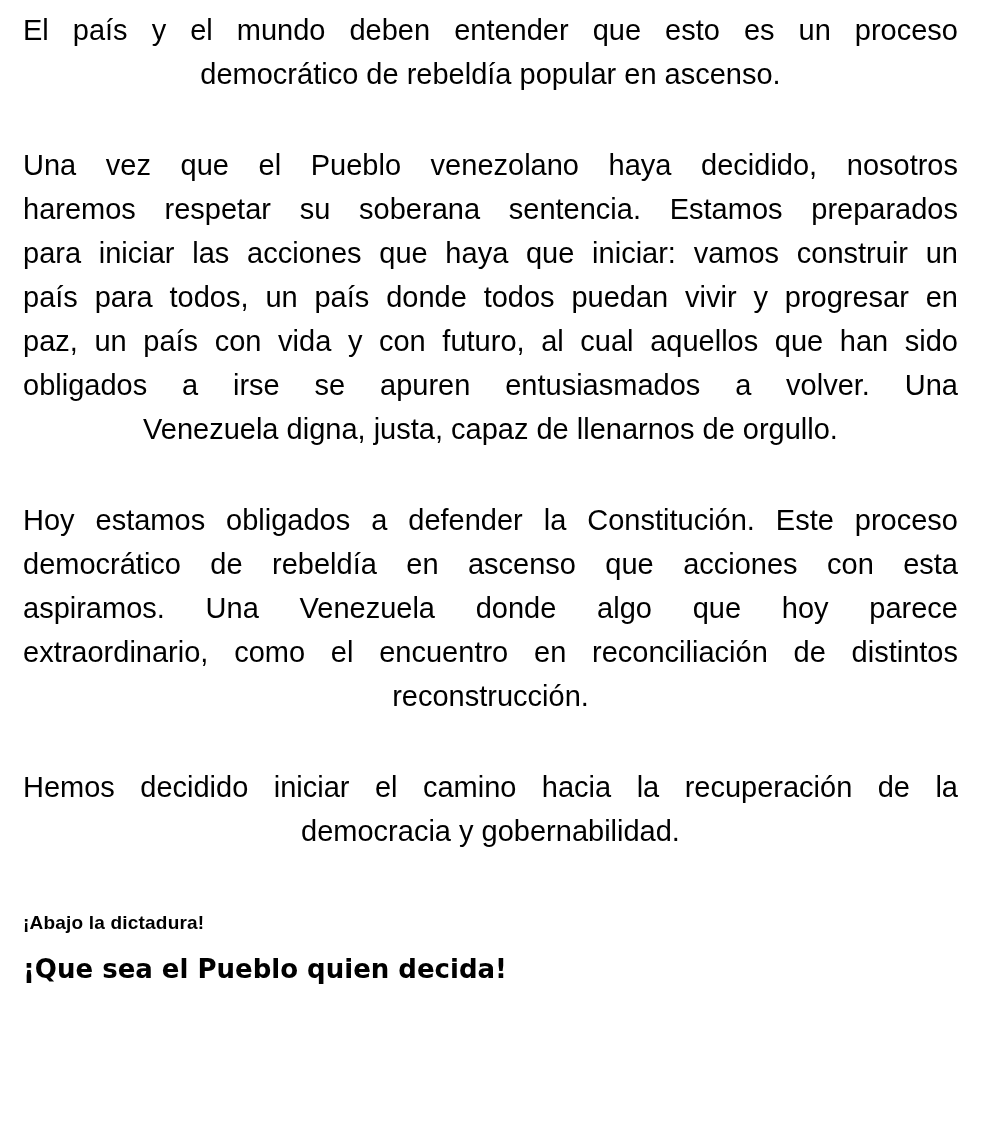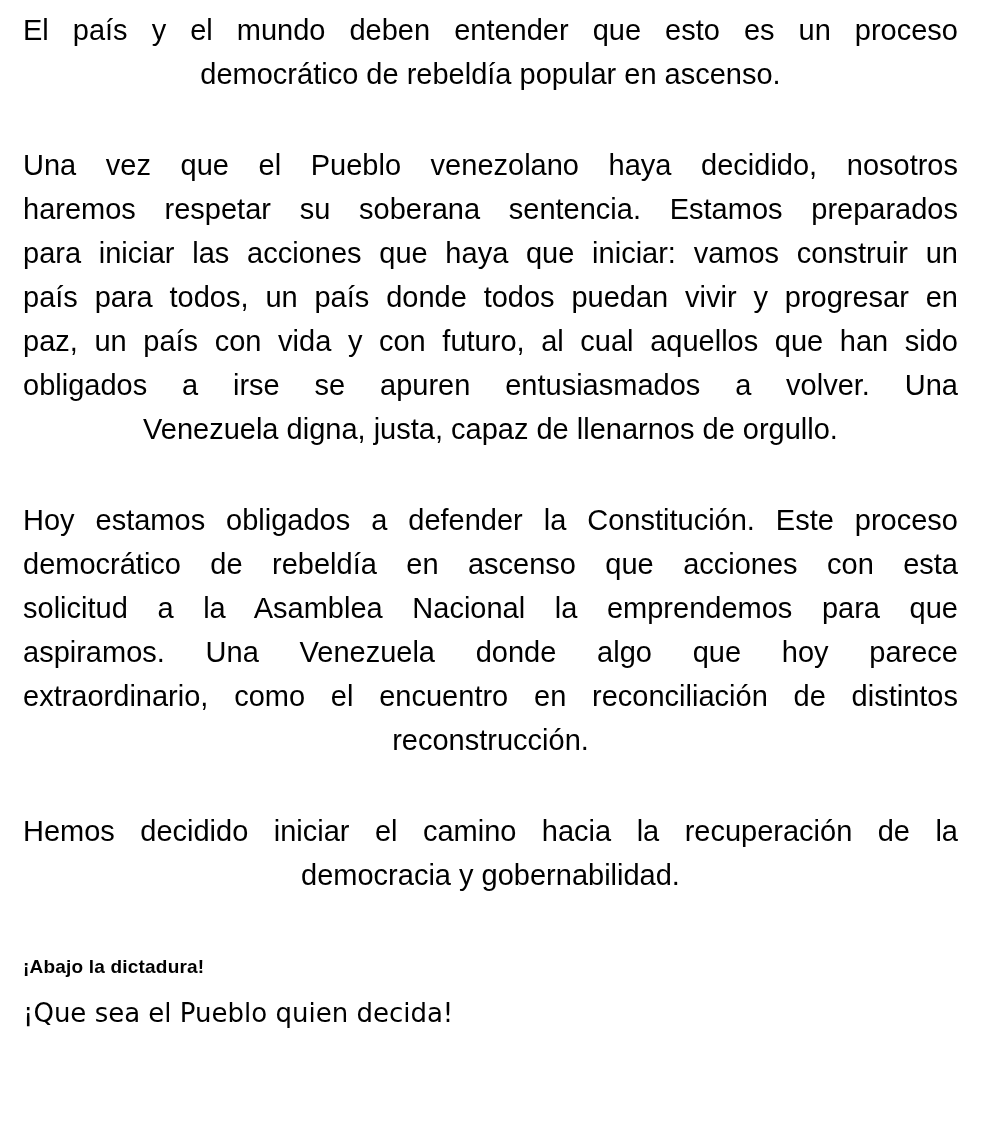--- a/index.html
+++ b/index.html
@@ -39,21 +39,21 @@
   .slogans {
     margin-top: 0;
   }
   .slogan-1 {
     font-weight: bold;
     font-size: 19px;
     line-height: 46px;
     letter-spacing: 0.2px;
   }
   .slogan-2 {
-    font-weight: normal;
+    font-weight: bold;
     font-family: "DejaVu Sans", sans-serif;
     font-size: 26px;
     line-height: 46px;
   }
 </style>
 </head>
 <body>
 
 <div class="page">
 
@@ -68,21 +68,20 @@
     <div class="jline">para iniciar las acciones que haya que iniciar: vamos construir un</div>
     <div class="jline">país para todos, un país donde todos puedan vivir y progresar en</div>
     <div class="jline">paz, un país con vida y con futuro, al cual aquellos que han sido</div>
     <div class="jline">obligados a irse se apuren entusiasmados a volver. Una</div>
     <div class="lline">Venezuela digna, justa, capaz de llenarnos de orgullo.</div>
   </div>
 
   <div class="para">
     <div class="jline">Hoy estamos obligados a defender la Constitución. Este proceso</div>
     <div class="jline">democrático de rebeldía en ascenso que acciones con esta</div>
-    <div class="jline">solicitud a la Asamblea Nacional la emprendemos para que</div>
     <div class="jline">aspiramos. Una Venezuela donde algo que hoy parece</div>
     <div class="jline">extraordinario, como el encuentro en reconciliación de distintos</div>
     <div class="lline">reconstrucción.</div>
   </div>
 
   <div class="para">
     <div class="jline">Hemos decidido iniciar el camino hacia la recuperación de la</div>
     <div class="lline">democracia y gobernabilidad.</div>
   </div>
 

